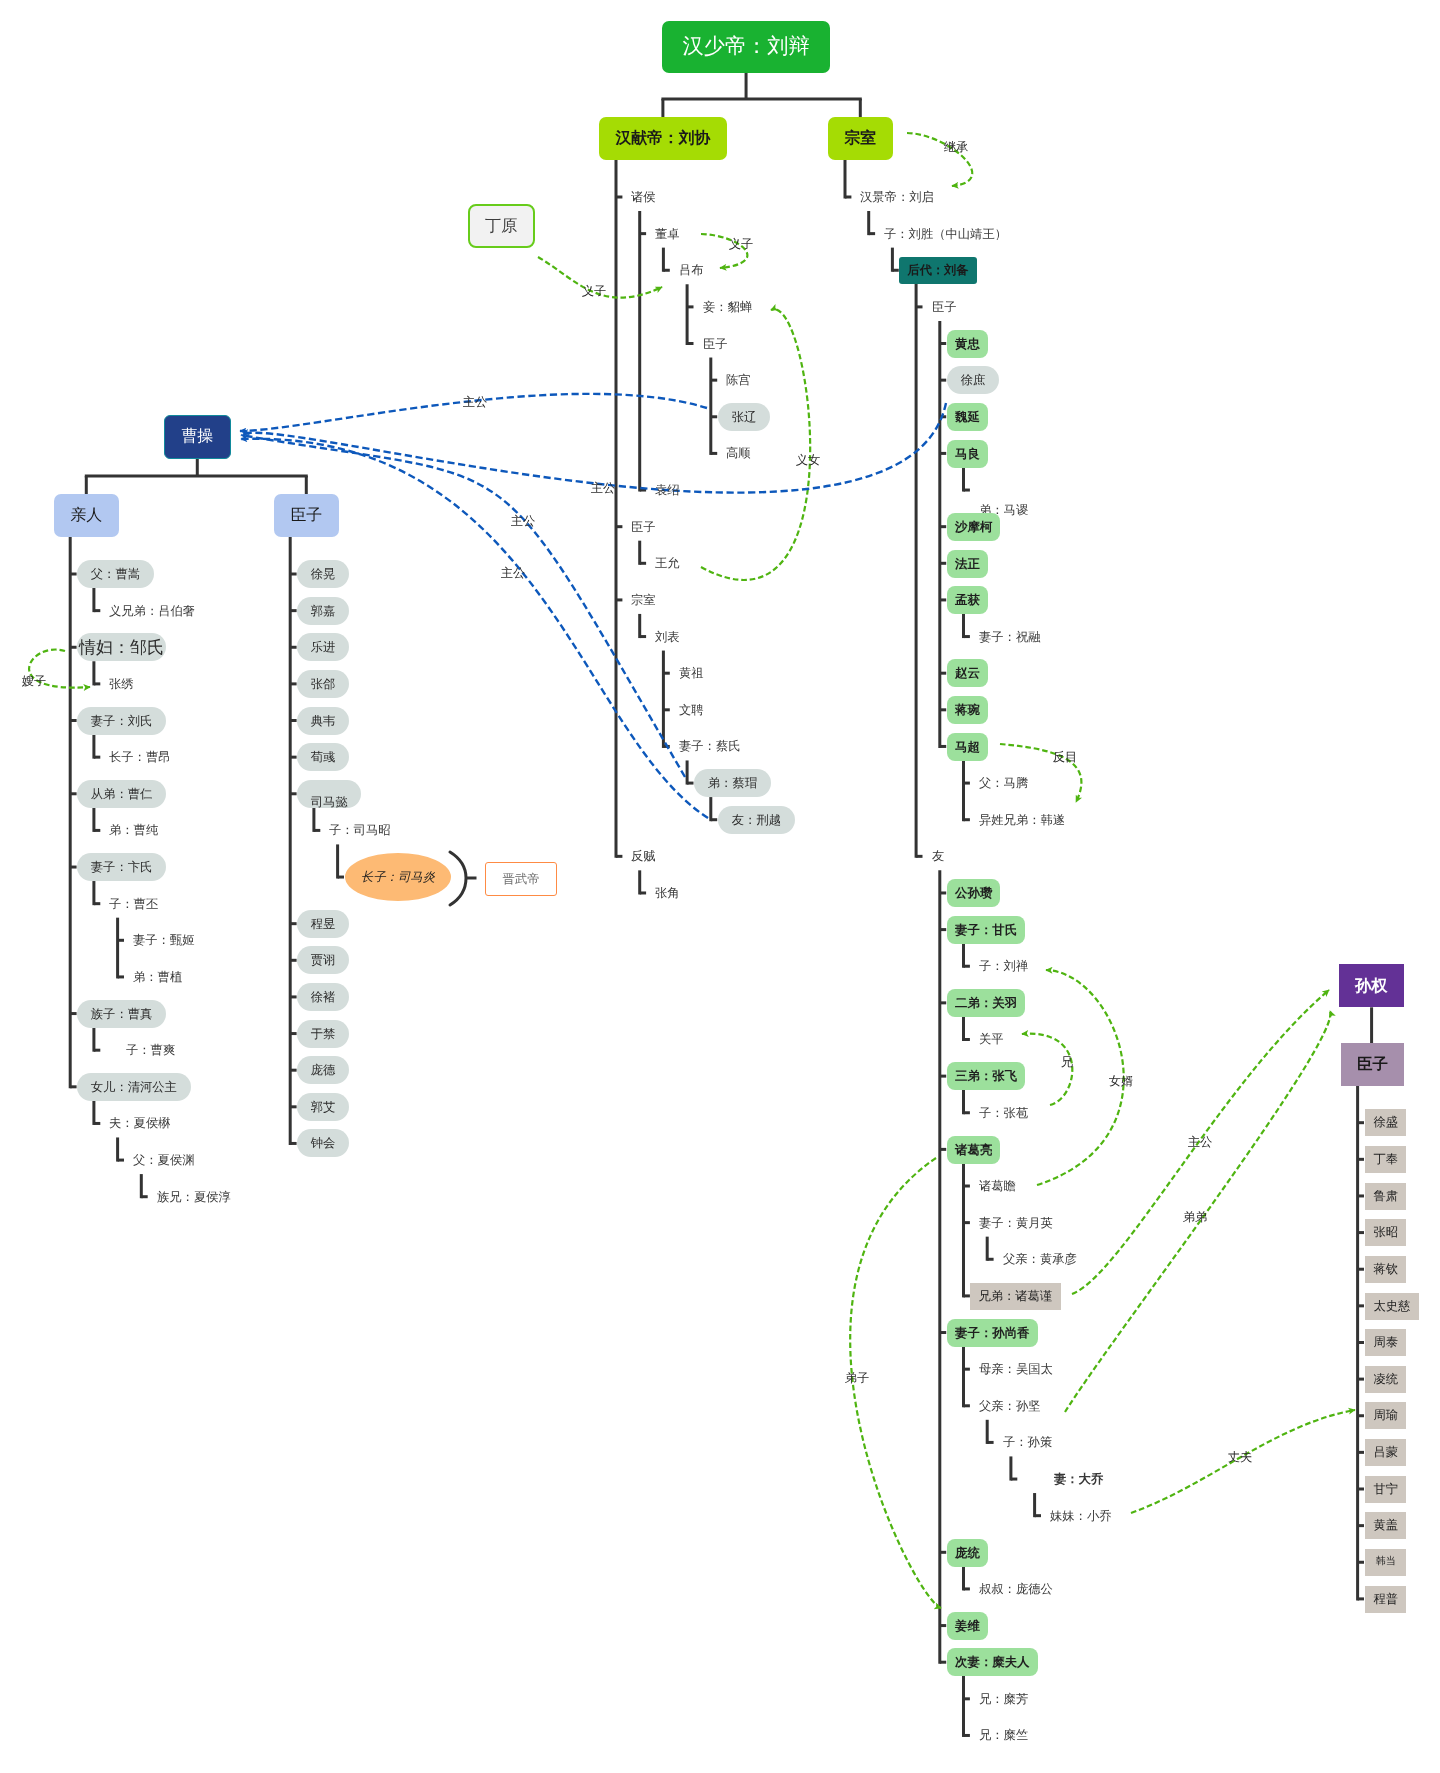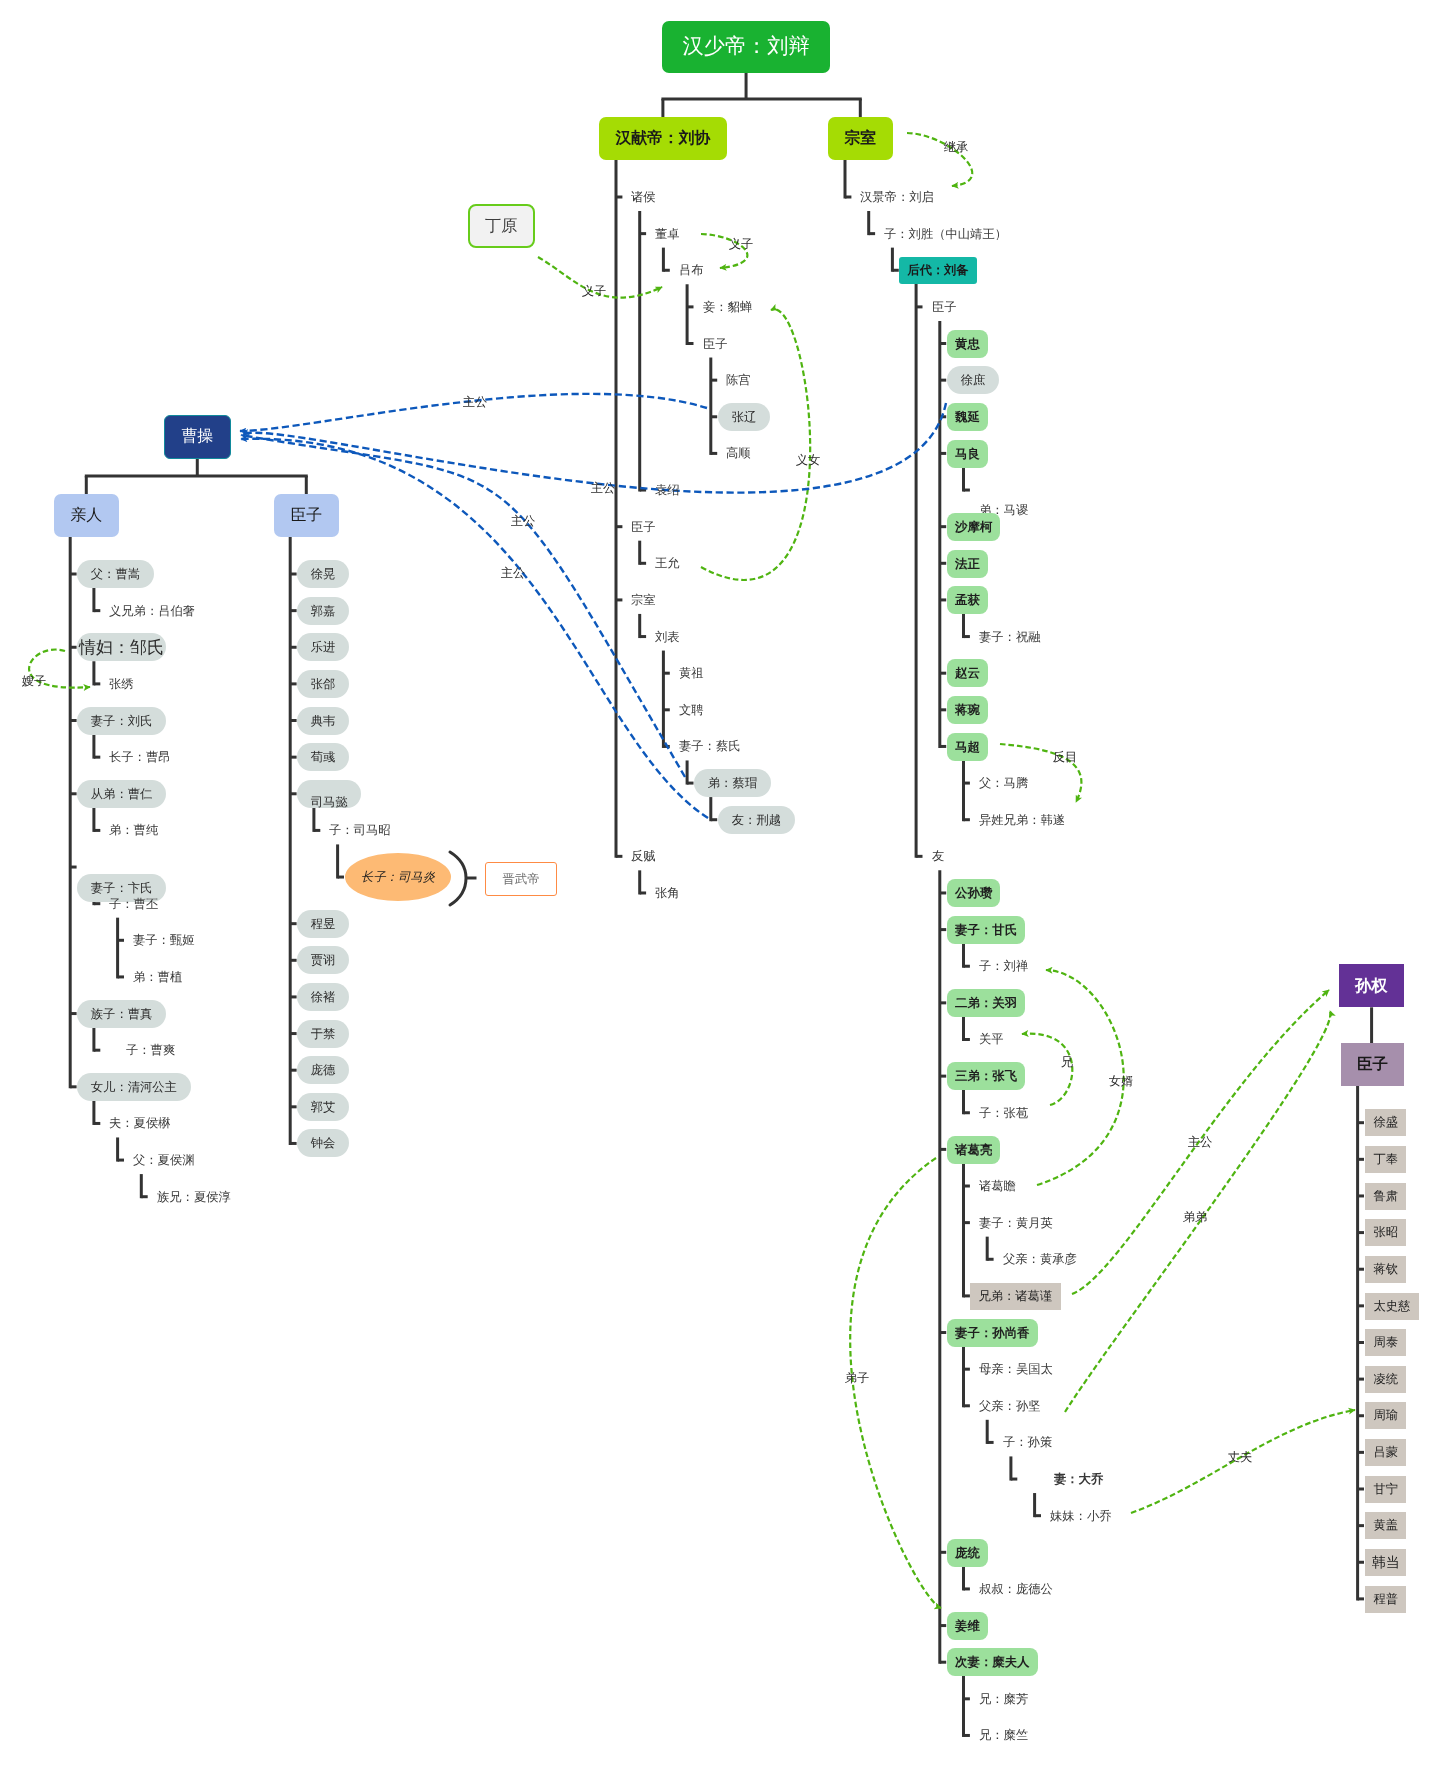--- a/index.html
+++ b/index.html
@@ -10,21 +10,21 @@
   #stage{position:absolute;left:0;top:0;width:1440px;height:1773px;opacity:0.9999;}
   #edges{position:absolute;left:0;top:0;width:1440px;height:1773px;pointer-events:none;}
   .node{position:absolute;box-sizing:border-box;white-space:nowrap;will-change:transform;
         display:flex;align-items:center;line-height:1;color:#1f1f1f;}
   
   .st-plain{color:#383838;}
   .st-pill{color:#2b2b2b;background:#d4dddb;border-radius:14px;justify-content:center;}
   .st-green{color:#1f1f1f;background:#9ce09c;border-radius:8px;justify-content:center;}
   .st-tan{color:#1f1f1f;background:#cec7bf;justify-content:center;}
   .st-lime{color:#1a1a1a;background:#a5dc04;border-radius:7px;justify-content:center;}
-  .st-limesm{color:#1a1a1a;background:#14b8a6;border-radius:3px;justify-content:center;}
+  .st-limesm{color:#1a1a1a;background:#0f766e;border-radius:3px;justify-content:center;}
   .st-root{color:#ffffff;background:#19b231;border-radius:7px;justify-content:center;}
   .st-navy{color:#ffffff;background:#224089;border:1.6px solid #118a9c;border-radius:6px;justify-content:center;}
   .st-lav{color:#1a1a1a;background:#b2c8f1;border-radius:7px;justify-content:center;}
   .st-purple{color:#ffffff;background:#633196;justify-content:center;}
   .st-lpurple{color:#1a1a1a;background:#a68fac;justify-content:center;}
   .st-ellipse{color:#1f1f1f;background:#fdba74;border-radius:50%;justify-content:center;font-style:italic;}
   .st-outline-green{color:#3c3c3c;background:#f2f2f2;border:2.2px solid #67cc1b;border-radius:8px;justify-content:center;}
   .st-outline-orange{color:#6f6f6f;background:#ffffff;border:1.5px solid #fe8b44;border-radius:3px;justify-content:center;}
   .node>span{display:block;transform:translate3d(0,0,0);backface-visibility:hidden;}
   .elabel{position:absolute;transform:translate3d(-50%,-50%,0);backface-visibility:hidden;
@@ -452,21 +452,21 @@
     </div>
     <div class="node st-plain" style="left: 109.3px; top: 743.15px; width: 61.4844px; height: 28px; font-size: 12.3px; font-weight: 400;">
       <span>长子：曹昂</span>
     </div>
     <div class="node st-pill" style="left: 77.1px; top: 779.78px; width: 89.0844px; height: 28px; font-size: 12.3px; font-weight: 400;">
       <span>从弟：曹仁</span>
     </div>
     <div class="node st-plain" style="left: 109.3px; top: 816.41px; width: 49.1875px; height: 28px; font-size: 12.3px; font-weight: 400;">
       <span>弟：曹纯</span>
     </div>
-    <div class="node st-pill" style="left: 77.1px; top: 853.04px; width: 89.0844px; height: 28px; font-size: 12.3px; font-weight: 400; margin-top: 21px;">
+    <div class="node st-pill" style="left: 77.1px; top: 853.04px; width: 89.0844px; height: 28px; font-size: 12.3px; font-weight: 400;">
       <span>妻子：卞氏</span>
     </div>
     <div class="node st-plain" style="left: 109.3px; top: 889.67px; width: 49.1875px; height: 28px; font-size: 12.3px; font-weight: 400;">
       <span>子：曹丕</span>
     </div>
     <div class="node st-plain" style="left: 133px; top: 926.3px; width: 61.4844px; height: 28px; font-size: 12.3px; font-weight: 400;">
       <span>妻子：甄姬</span>
     </div>
     <div class="node st-plain" style="left: 133px; top: 962.93px; width: 49.1875px; height: 28px; font-size: 12.3px; font-weight: 400;">
       <span>弟：曹植</span>
@@ -572,21 +572,21 @@
     </div>
     <div class="node st-tan" style="left: 1364.5px; top: 1439.07px; width: 41.3937px; height: 26.6px; font-size: 12.3px; font-weight: 400;">
       <span>吕蒙</span>
     </div>
     <div class="node st-tan" style="left: 1364.5px; top: 1475.7px; width: 41.3937px; height: 26.6px; font-size: 12.3px; font-weight: 400;">
       <span>甘宁</span>
     </div>
     <div class="node st-tan" style="left: 1364.5px; top: 1512.33px; width: 41.3937px; height: 26.6px; font-size: 12.3px; font-weight: 400;">
       <span>黄盖</span>
     </div>
-    <div class="node st-tan" style="left: 1364.5px; top: 1548.96px; width: 41.3937px; height: 26.6px; font-size: 14px; font-weight: 400;">
+    <div class="node st-tan" style="left: 1364.5px; top: 1548.96px; width: 41.3937px; height: 26.6px; font-size: 10px; font-weight: 400;">
       <span>韩当</span>
     </div>
     <div class="node st-tan" style="left: 1364.5px; top: 1585.59px; width: 41.3937px; height: 26.6px; font-size: 12.3px; font-weight: 400;">
       <span>程普</span>
     </div>
     <div class="node st-outline-green" style="left: 468.3px; top: 204.1px; width: 66.5px; height: 43.7px; font-size: 16.2px;">
       <span>丁原</span>
     </div>
     <div class="node st-outline-orange" style="left: 485.4px; top: 862px; width: 72px; height: 34.4px; font-size: 12.4px;">
       <span>晋武帝</span>

